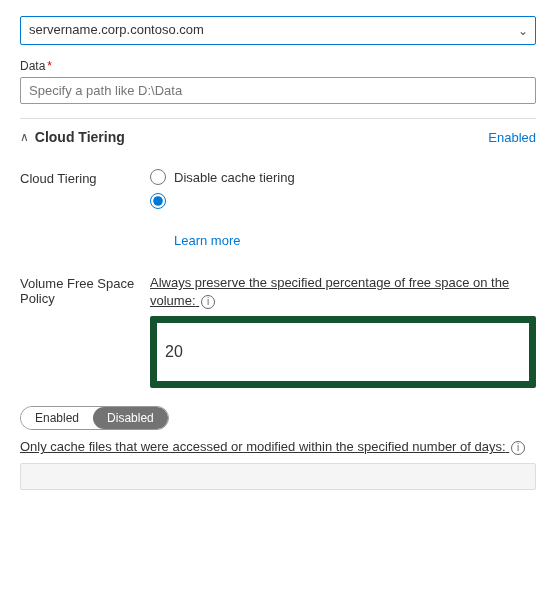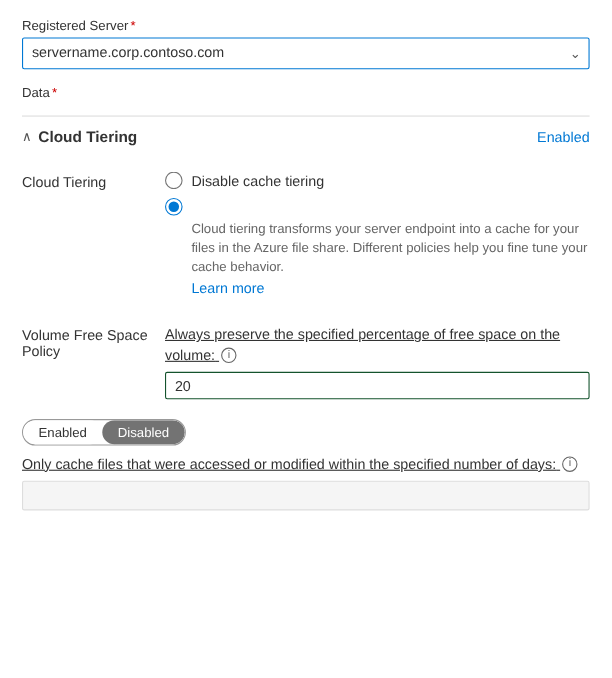--- a/index.html
+++ b/index.html
@@ -136,21 +136,21 @@
       color: #666;
       line-height: 1.4;
       margin-bottom: 4px;
     }
     .learn-more-link {
       color: #0078d4;
       text-decoration: none;
       font-size: 13px;
       margin-left: 24px;
       display: inline-block;
-      margin-top: 0;
+      margin-top: 20px;
     }
 
     
     .policy-description {
       font-size: 13px;
       color: #333;
       line-height: 1.4;
       margin-bottom: 6px;
       text-decoration: underline;
     }
@@ -163,24 +163,24 @@
       border: 1px solid #666;
       border-radius: 50%;
       font-size: 10px;
       color: #666;
       cursor: pointer;
       vertical-align: middle;
       margin-left: 2px;
     }
     .small-input {
       width: 100%;
-      border: 1px solid #14532d;
-      border-radius: 2px;
-      padding: 4px 8px;
-      font-size: 13px;
+      border: 7px solid #14532d;
+      border-radius: 2px;
+      padding: 20px 8px;
+      font-size: 16px;
       color: #333;
       outline: none;
     }
 
     
     .toggle-group {
       display: inline-flex;
       border: 1px solid #999;
       border-radius: 20px;
       overflow: hidden;
@@ -207,35 +207,33 @@
       font-size: 13px;
       color: #999;
       background: #f5f5f5;
       outline: none;
     }
   </style>
 </head>
 <body>
 
 <div class="field-group">
-  <div class="field-label">
-    <span>Registered Server</span><span class="required">*</span>
-  </div>
   <div class="dropdown-wrapper">
     <select class="dropdown-input">
       <option value="servername.corp.contoso.com">servername.corp.contoso.com</option>
     </select>
     <span class="dropdown-chevron">⌄</span>
   </div>
 </div>
 
 <div class="field-group">
   <div class="field-label">
     <span>Data</span><span class="required">*</span>
   </div>
+  <input class="text-input placeholder-only" type="text" placeholder="Specify a path like D:\Data" style="">
 </div>
 
 <div class="section-header">
   <div class="section-header-left">
     <span class="chevron-up">∧</span>
     <span class="section-title">Cloud Tiering</span>
   </div>
   <span class="section-status">Enabled</span>
 </div>
 
@@ -247,21 +245,20 @@
       <div class="radio-row">
         <input type="radio" class="radio-input" name="cloud-tiering" id="disable-tiering" style="">
         <label for="disable-tiering" class="radio-label">Disable cache tiering</label>
       </div>
     </div>
 
     <div class="radio-option">
       <div class="radio-row">
         <input type="radio" class="radio-input" name="cloud-tiering" id="enable-tiering" checked="" style="">
       </div>
-      <div class="radio-description">Cloud tiering transforms your server endpoint into a cache for your files in the Azure file share. Different policies help you fine tune your cache behavior.</div>
       <a href="#" class="learn-more-link">Learn more</a>
     </div>
   </div>
 </div>
 
 <div class="setting-row">
   <div class="setting-label">Volume Free Space Policy</div>
   <div class="setting-content">
     <div class="policy-description">
       <span>Always preserve the specified percentage of free space on the volume:</span>

